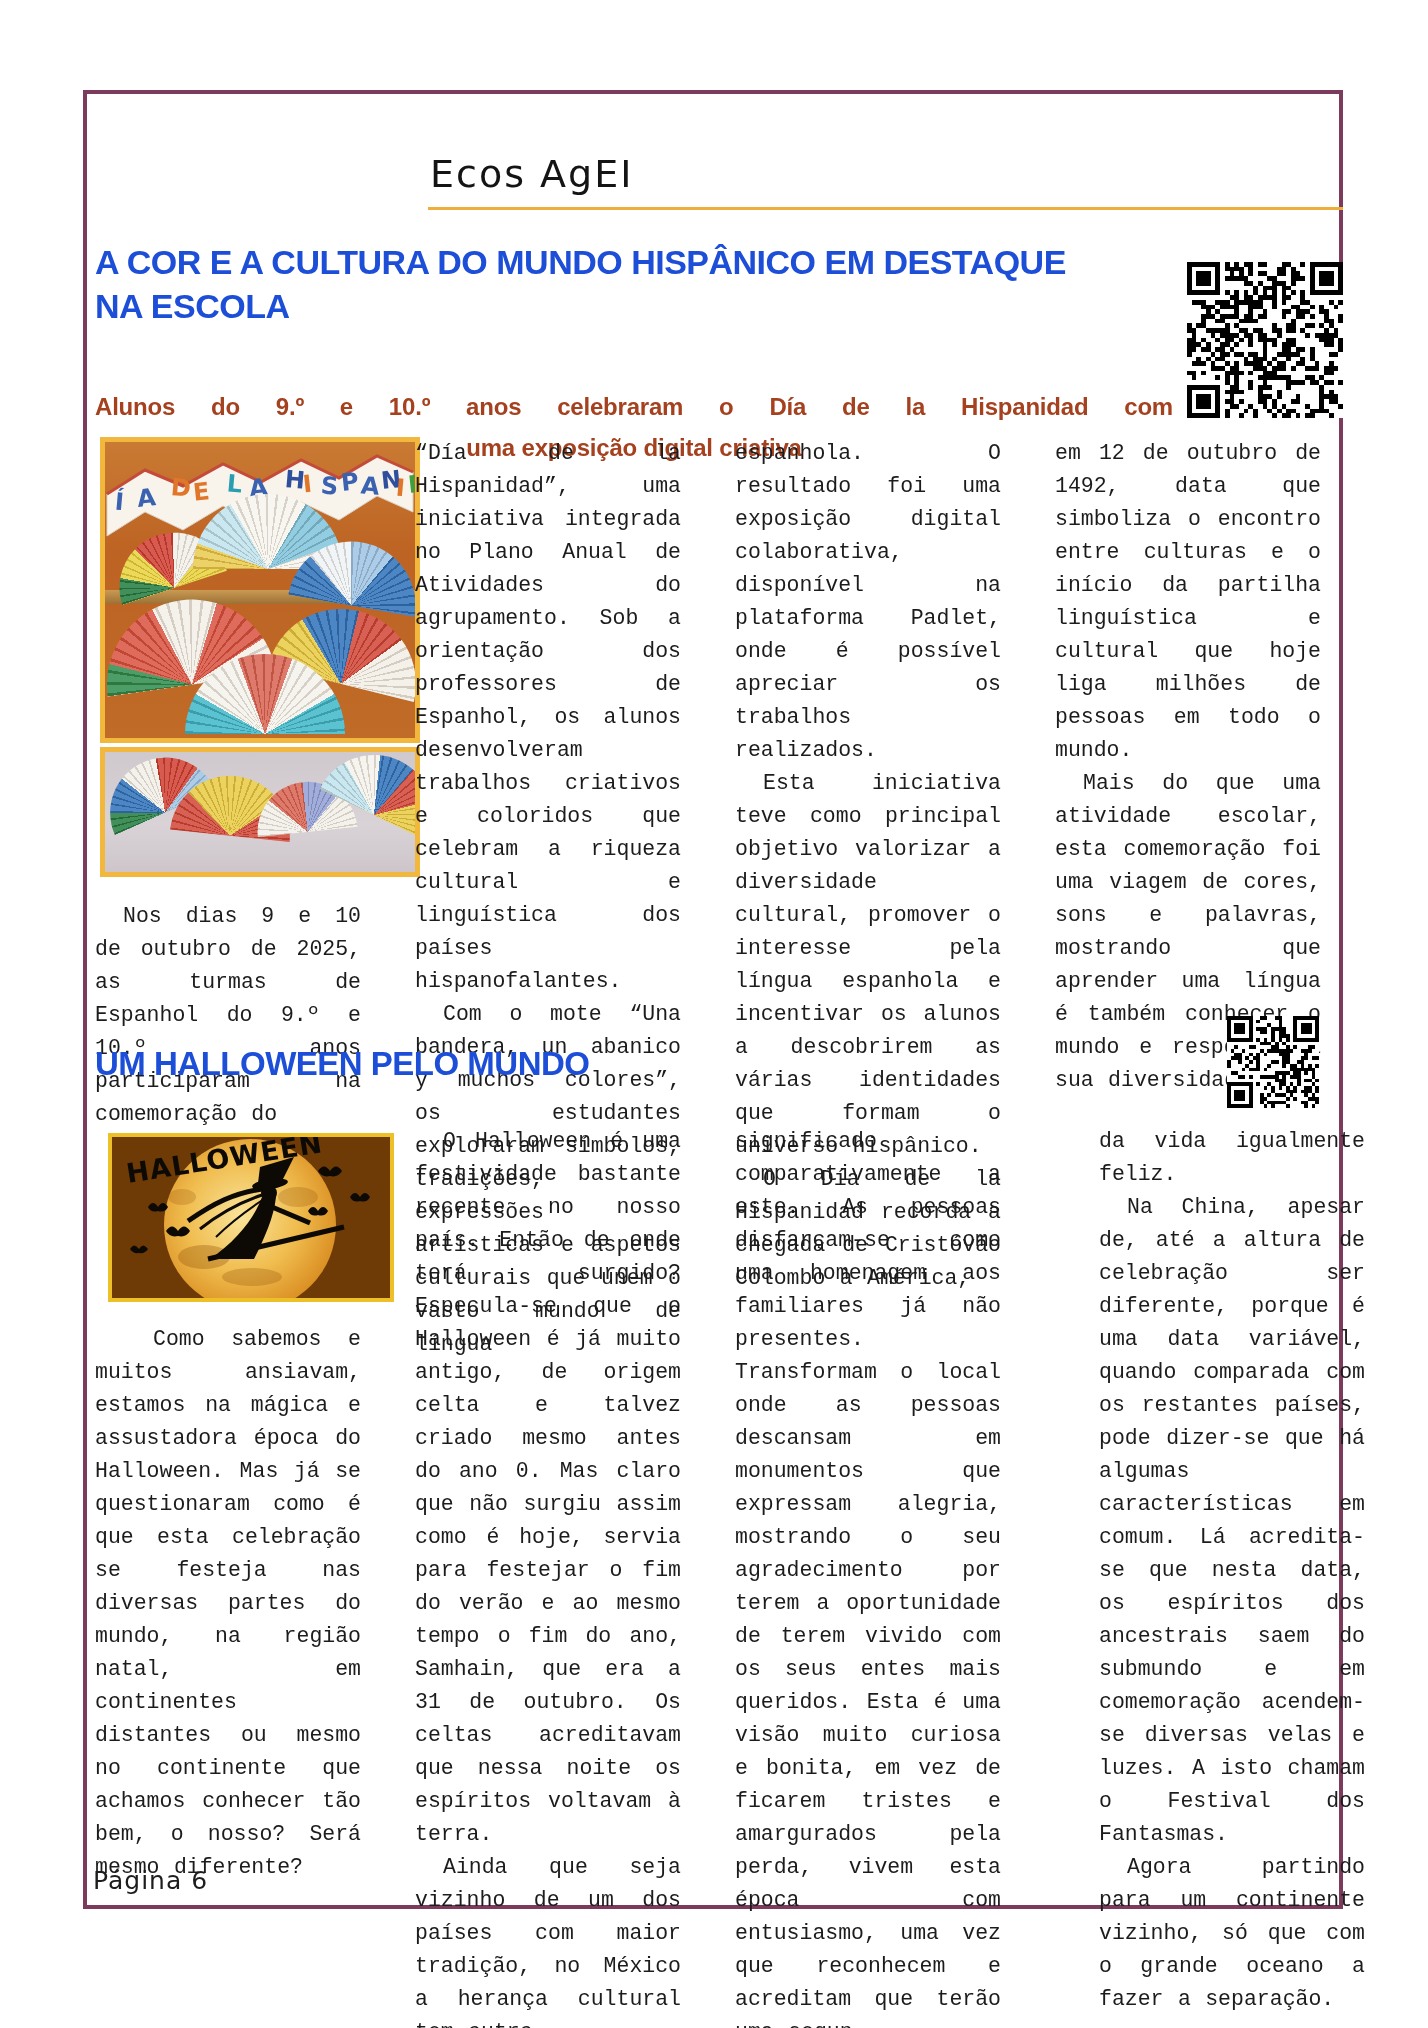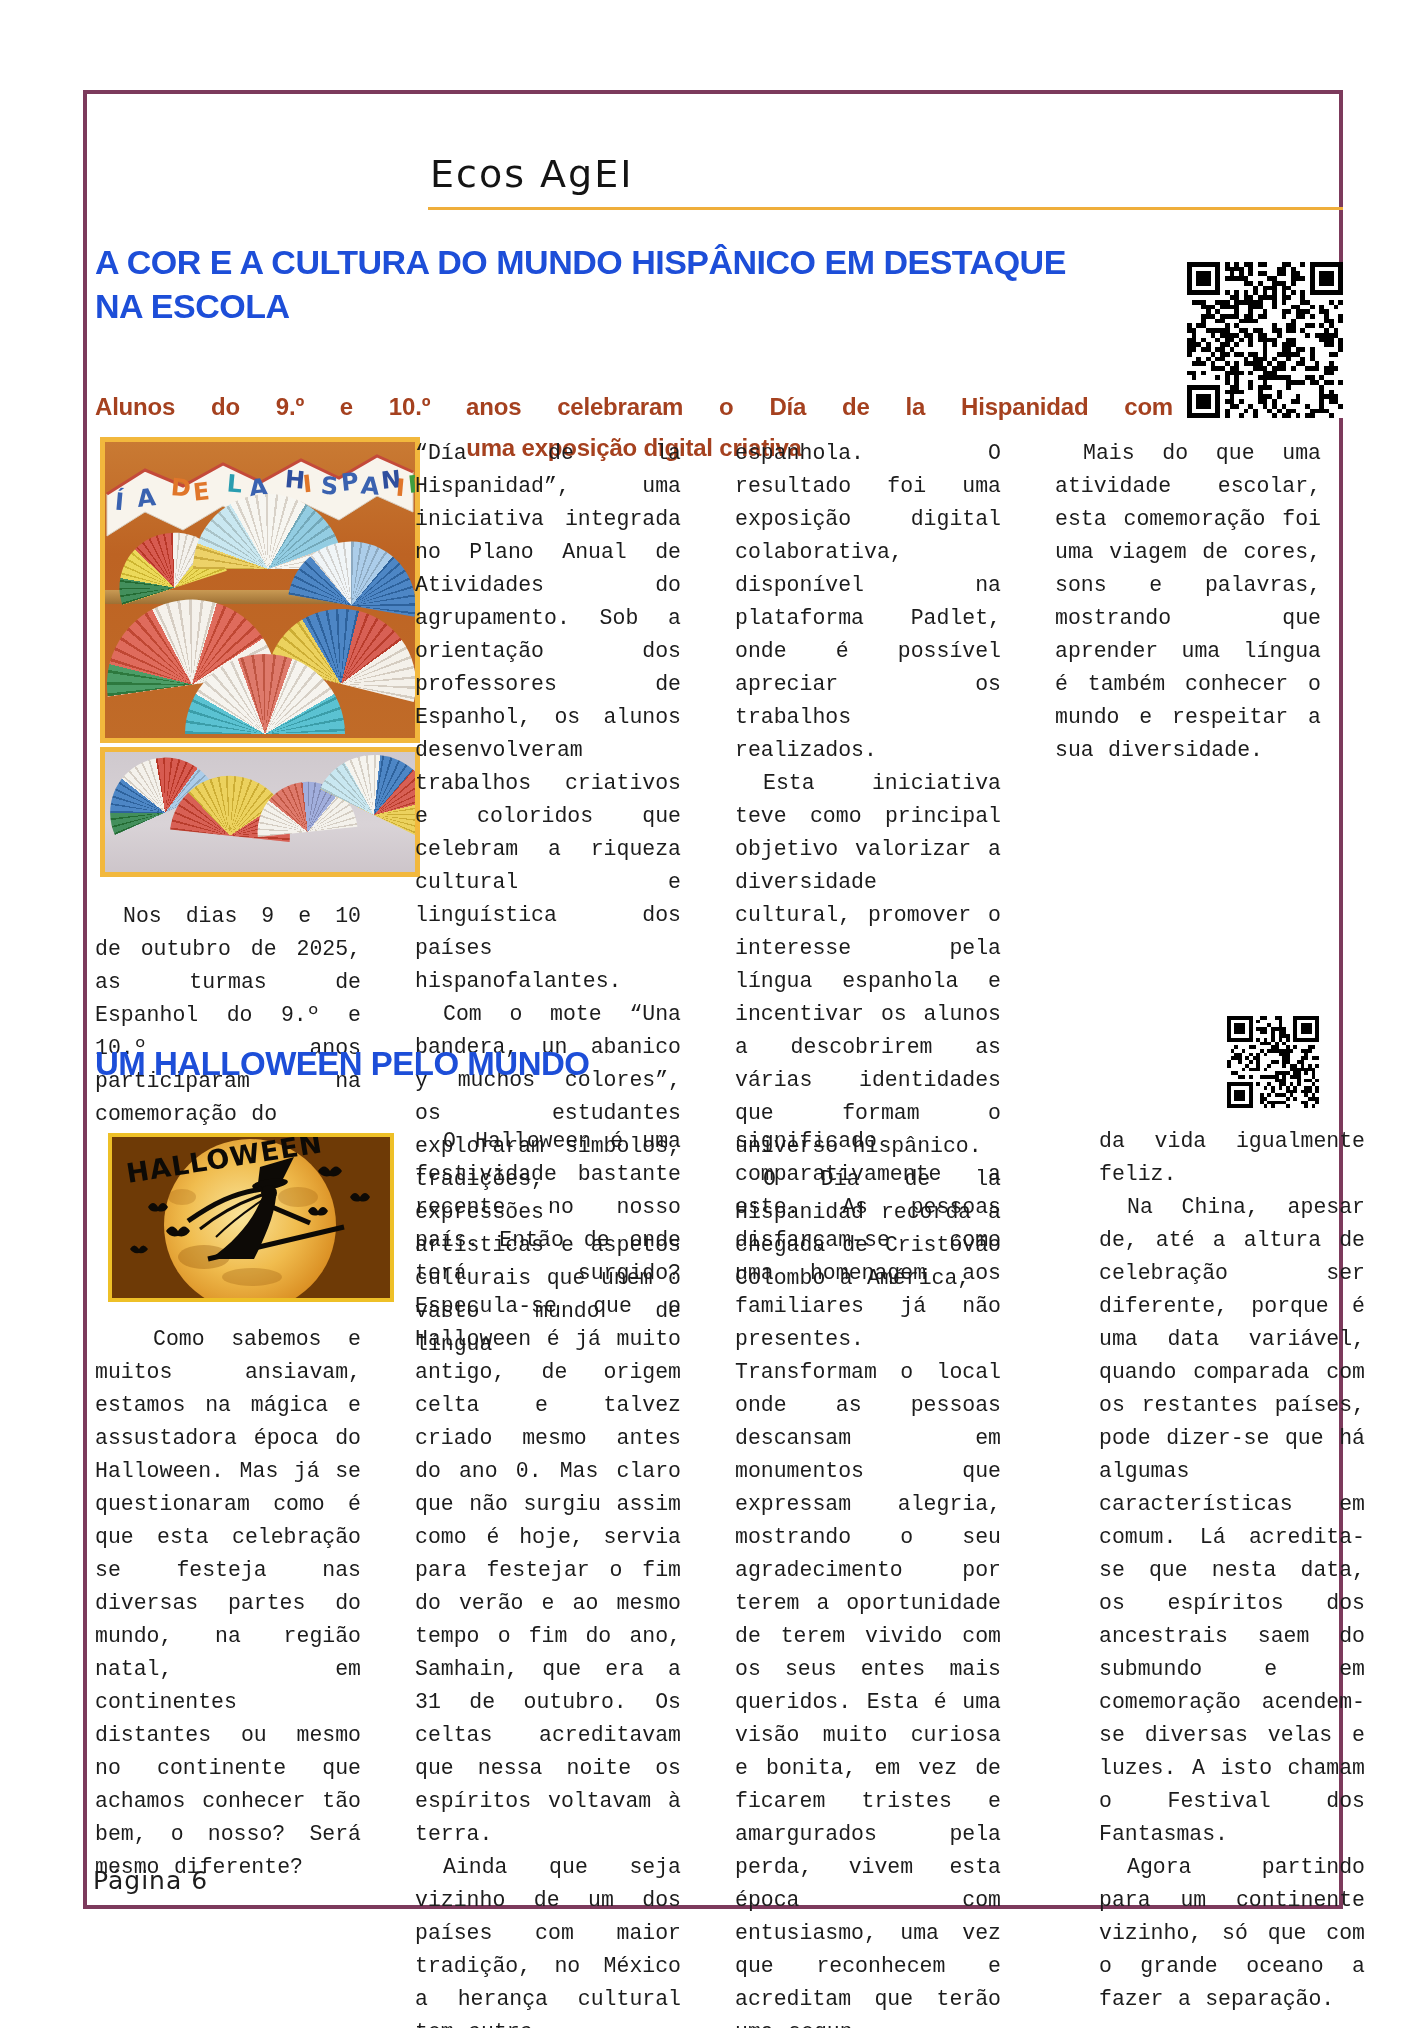--- a/index.html
+++ b/index.html
@@ -649,20 +649,21 @@
   <div class="col" id="a1c2">
       <p class="ind-none">“Día de la Hispanidad”, uma iniciativa integrada no Plano Anual de Atividades do agrupamento. Sob a orientação dos professores de Espanhol, os alunos desenvolveram trabalhos criativos e coloridos que celebram a riqueza cultural e linguística dos países hispanofalantes.</p>
       <p class="ind-normal">Com o mote “Una bandera, un abanico y muchos colores”, os estudantes exploraram símbolos, tradições, expressões artísticas e aspetos culturais que unem o vasto mundo de língua</p>
     </div>
   <div class="col" id="a1c3">
       <p class="ind-none">espanhola. O resultado foi uma exposição digital colaborativa, disponível na plataforma Padlet, onde é possível apreciar os trabalhos realizados.</p>
       <p class="ind-normal">Esta iniciativa teve como principal objetivo valorizar a diversidade cultural, promover o interesse pela língua espanhola e incentivar os alunos a descobrirem as várias identidades que formam o universo hispânico.</p>
       <p class="ind-normal">O Día de la Hispanidad recorda a chegada de Cristóvão Colombo à América,</p>
     </div>
   <div class="col" id="a1c4">
+      <p class="ind-none">em 12 de outubro de 1492, data que simboliza o encontro entre culturas e o início da partilha linguística e cultural que hoje liga milhões de pessoas em todo o mundo.</p>
       <p class="ind-normal">Mais do que uma atividade escolar, esta comemoração foi uma viagem de cores, sons e palavras, mostrando que aprender uma língua é também conhecer o mundo e respeitar a sua diversidade.</p>
     </div>
 
   <div id="hall-title" class="abs art-title">UM HALLOWEEN PELO MUNDO</div>
   <div id="qr-hall" class="abs qr">
       <svg viewBox="0 0 25 25" shape-rendering="crispEdges">
         <rect width="25" height="25" fill="#fff"></rect>
         <g fill="#000">
           <rect x="0" y="0" width="1" height="1"></rect>
           <rect x="1" y="0" width="1" height="1"></rect>

